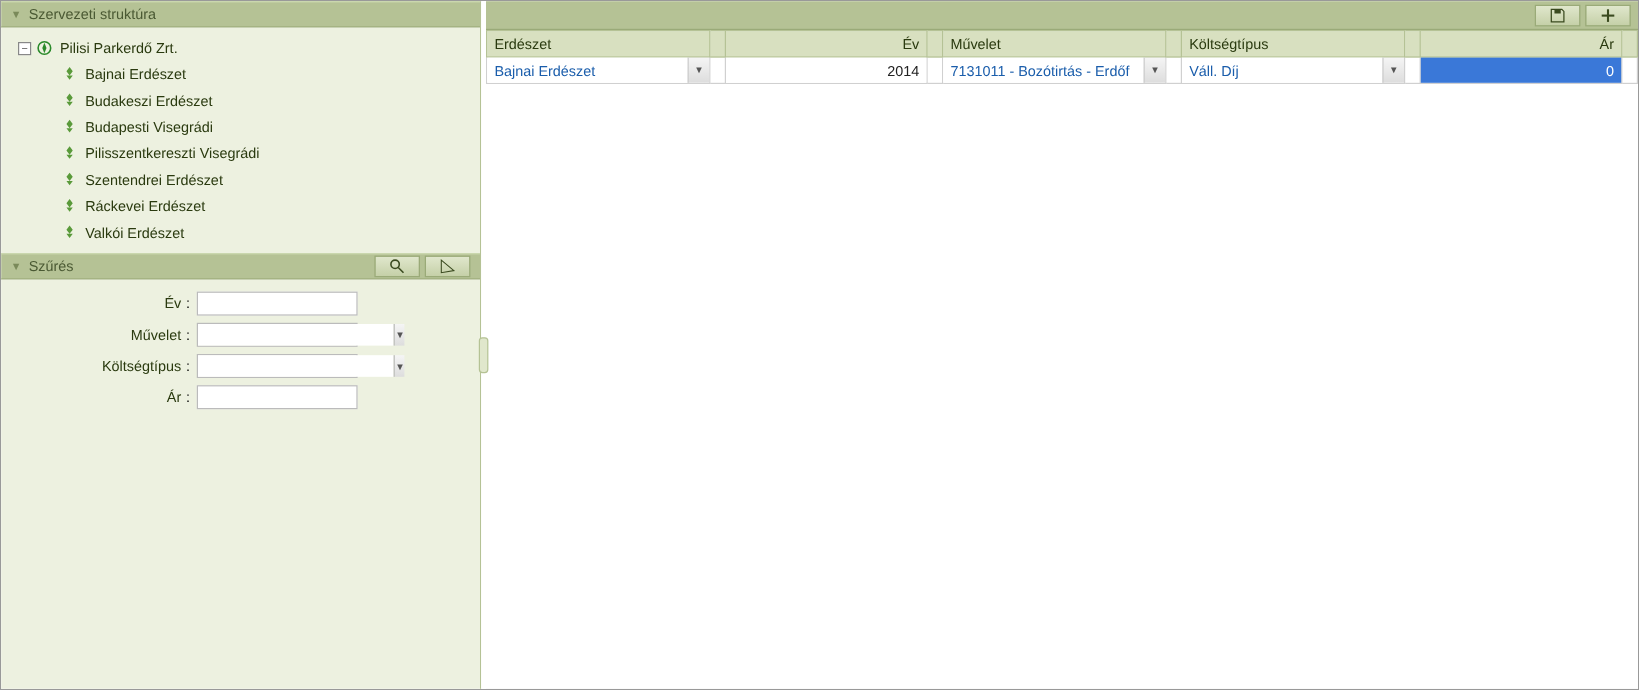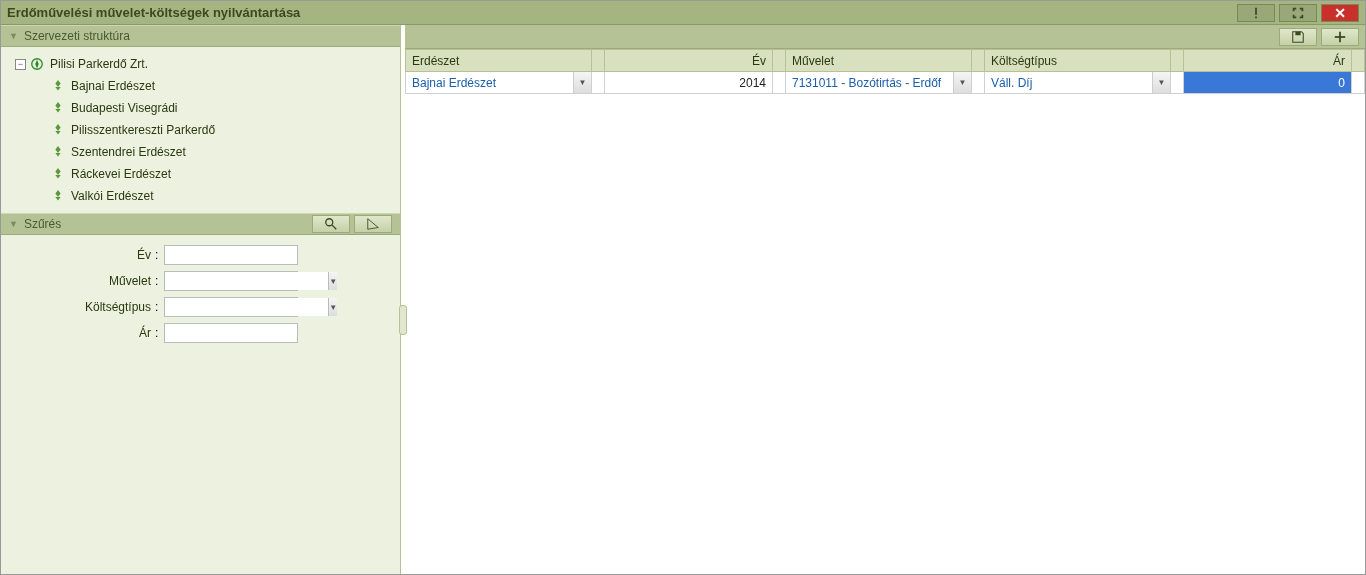--- a/index.html
+++ b/index.html
@@ -43,35 +43,20 @@
 .cell-input.r { text-align: right; }
 .cell-input.active { background: #3a78d8; color: #fff; }
 .cell .dd { width: 18px; height: 100%; border-left: 1px solid #ccc; background: linear-gradient(#f5f5f5,#ddd); display: flex; align-items: center; justify-content: center; cursor: pointer; font-size: 8px; color: #555; }
 .marker { width: 6px; background: #e0d080; }
 .splitter-handle { position: absolute; left: -6px; top: 280px; width: 8px; height: 30px; background: #e0e7cc; border: 1px solid #b5c295; border-radius: 3px; cursor: ew-resize; }
 </style>
 </head>
 <body>
 
 <div class="window">
-  <div class="titlebar">
-    <span class="titlebar-text">Erdőművelési művelet-költségek nyilvántartása</span>
-    <div class="titlebar-btn">
-        <svg viewBox="0 0 16 16">
-          <rect x="7" y="2" width="2" height="8"></rect>
-          <rect x="7" y="12" width="2" height="2"></rect>
-        </svg>
-      </div>
-    <div class="titlebar-btn">
-        <svg viewBox="0 0 16 16">
-          <path d="M2 2h4v2H4v2H2zM10 2h4v4h-2V4h-2zM2 10h2v2h2v2H2zM12 10h2v4h-4v-2h2z"></path>
-        </svg>
-      </div>
-    <div class="titlebar-btn close">✕</div>
-  </div>
   <div class="body">
     <div class="left">
       <div class="panel-header">
         <span class="chev">▼</span>
         <span>Szervezeti struktúra</span>
       </div>
       <div class="tree">
         <div class="tree-row">
           <span class="tree-toggle">−</span>
           <span class="tree-icon org">
@@ -89,29 +74,37 @@
               </svg>
             </span>
             <span>Bajnai Erdészet</span>
           </div>
         <div class="tree-row child">
             <span class="tree-icon leaf">
               <svg viewBox="0 0 16 16">
                 <path d="M8 1l3 4-3 4-3-4zM5 9l3 4 3-4"></path>
               </svg>
             </span>
+            <span>Budakeszi Erdészet</span>
+          </div>
+        <div class="tree-row child">
+            <span class="tree-icon leaf">
+              <svg viewBox="0 0 16 16">
+                <path d="M8 1l3 4-3 4-3-4zM5 9l3 4 3-4"></path>
+              </svg>
+            </span>
             <span>Budapesti Visegrádi</span>
           </div>
         <div class="tree-row child">
             <span class="tree-icon leaf">
               <svg viewBox="0 0 16 16">
                 <path d="M8 1l3 4-3 4-3-4zM5 9l3 4 3-4"></path>
               </svg>
             </span>
-            <span>Pilisszentkereszti Parkerdő</span>
+            <span>Pilisszentkereszti Visegrádi</span>
           </div>
         <div class="tree-row child">
             <span class="tree-icon leaf">
               <svg viewBox="0 0 16 16">
                 <path d="M8 1l3 4-3 4-3-4zM5 9l3 4 3-4"></path>
               </svg>
             </span>
             <span>Szentendrei Erdészet</span>
           </div>
         <div class="tree-row child">

